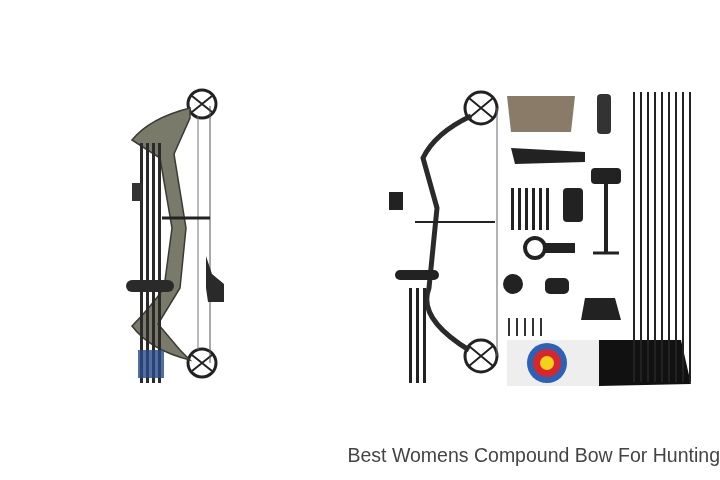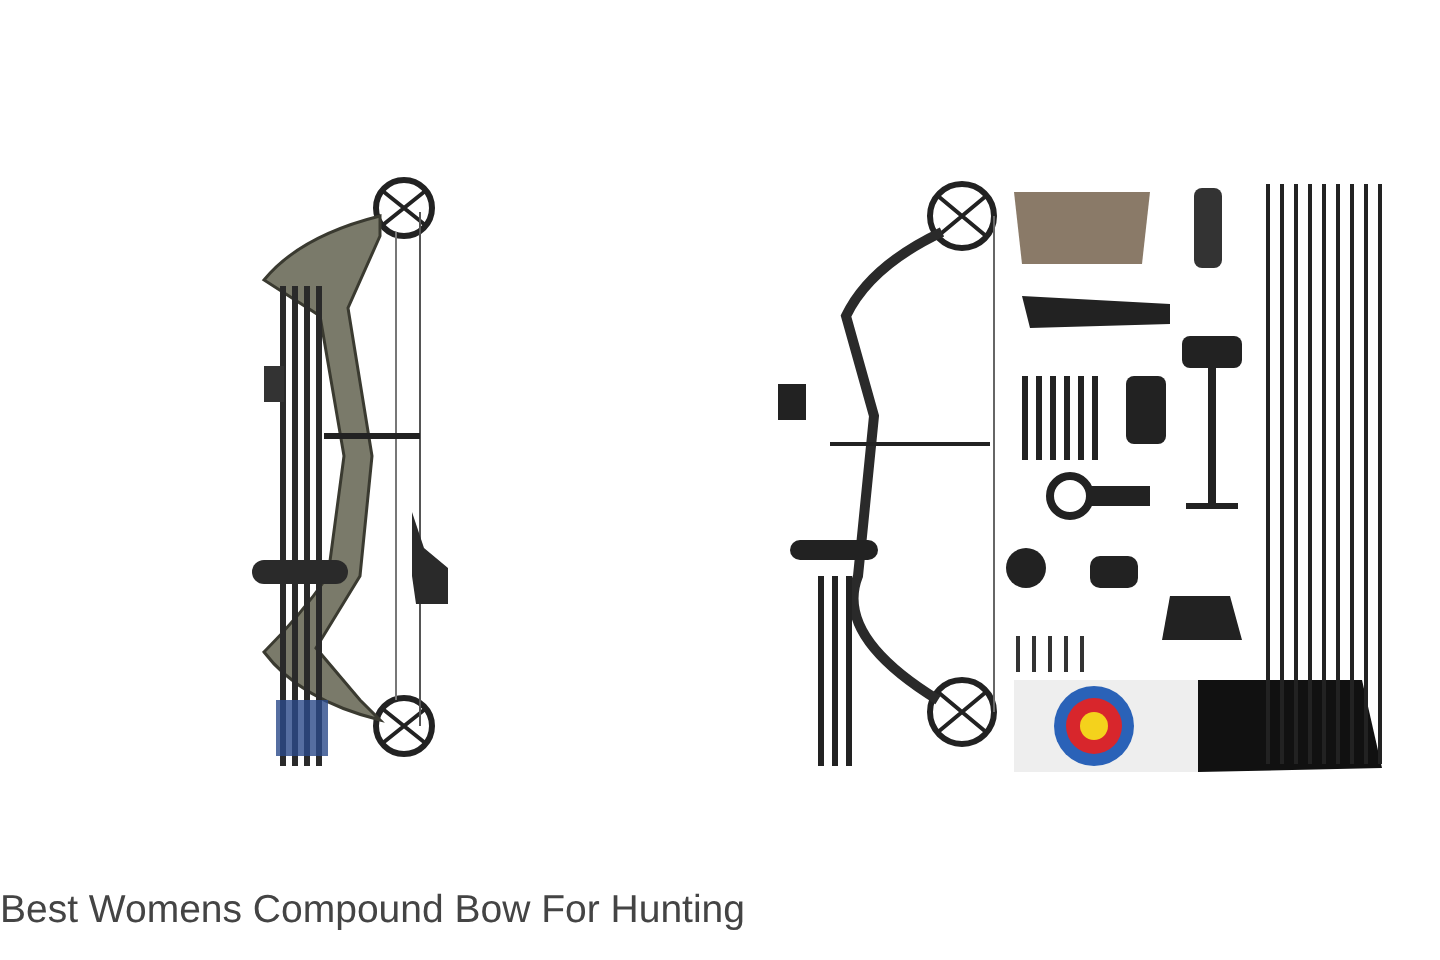--- a/index.html
+++ b/index.html
@@ -1,20 +1,20 @@
 <!DOCTYPE html>
 <html><head>
 <meta charset="utf-8">
 <style>
   html, body { margin:0; padding:0; background:#ffffff; }
   body { width:720px; height:480px; position:relative; overflow:hidden; font-family:"Liberation Sans", sans-serif; }
   .img-wrap { position:absolute; }
   #left-img { left:120px; top:88px; width:120px; height:302px; }
   #right-img { left:385px; top:88px; width:310px; height:302px; }
-  .caption { position:absolute; left:0; width:720px; top:444px; text-align:left; font-size:19.5px; color:#444444; letter-spacing:0; }
+  .caption { position:absolute; left:0; width:720px; top:444px; text-align:right; font-size:19.5px; color:#444444; letter-spacing:0; }
 </style>
 </head>
 <body>
 
 <div class="img-wrap" id="left-img">
   <svg width="120" height="302" viewBox="0 0 120 302">
 
     <circle cx="82" cy="16" r="14" fill="none" stroke="#222" stroke-width="3"></circle>
     <path d="M72 8 L92 24 M72 24 L92 8" stroke="#222" stroke-width="2"></path>
     <circle cx="82" cy="275" r="14" fill="none" stroke="#222" stroke-width="3"></circle>

